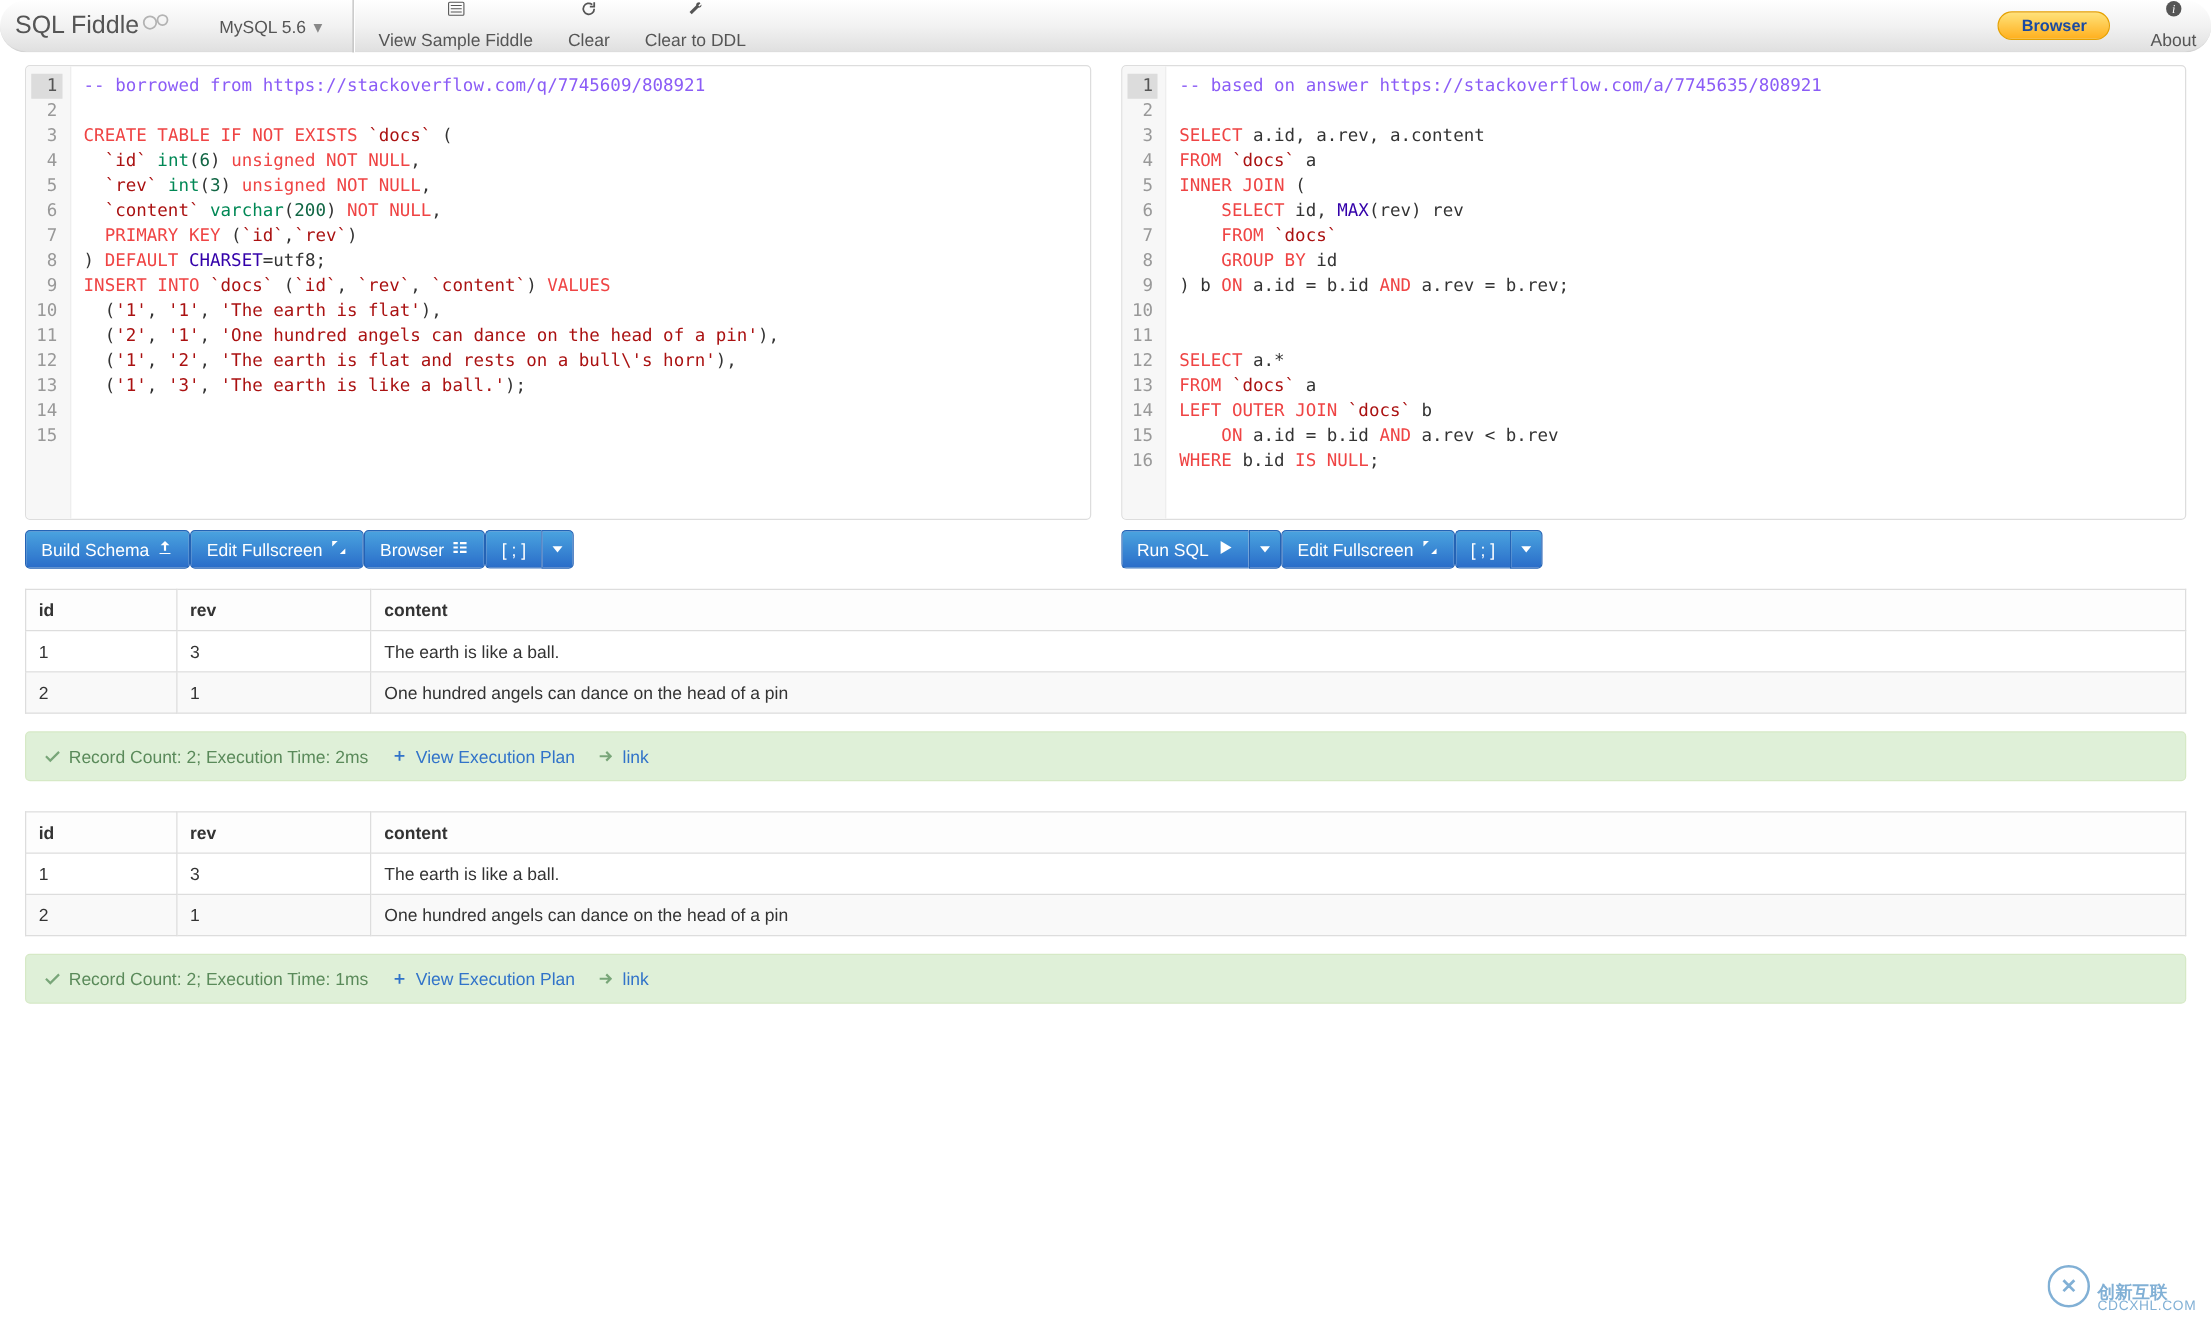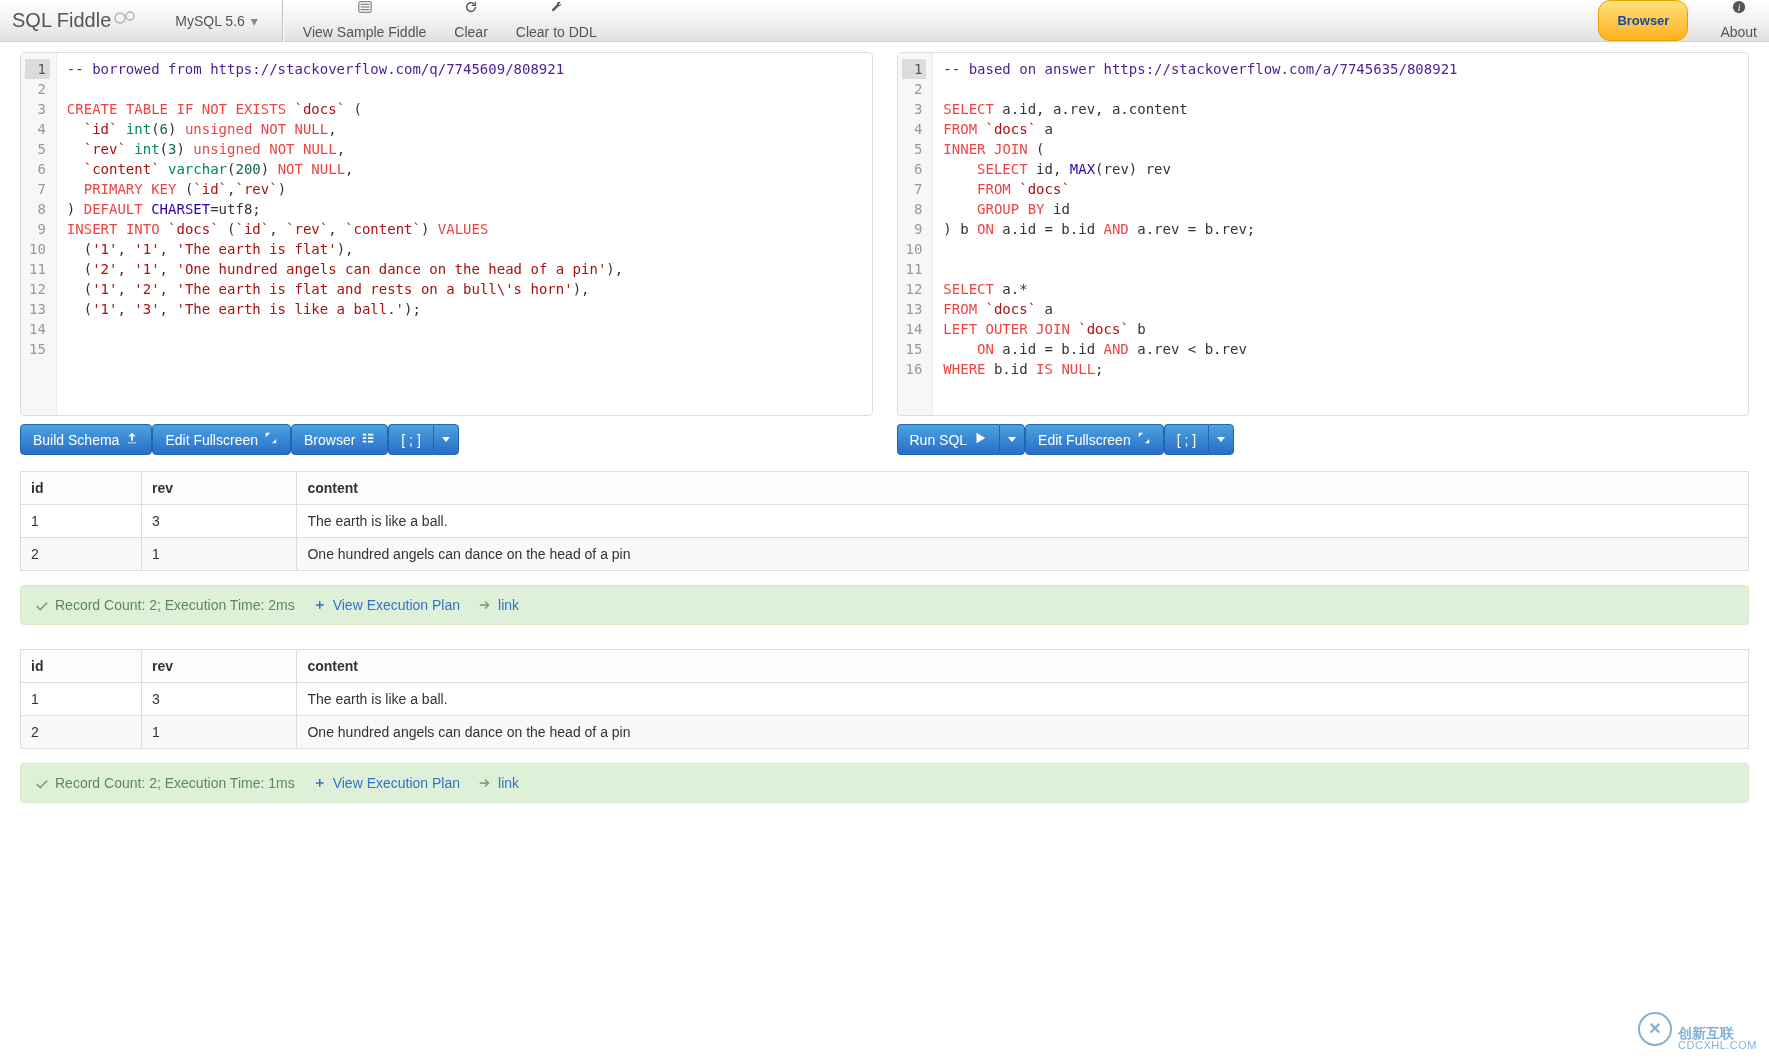--- a/index.html
+++ b/index.html
@@ -4,21 +4,23 @@
 <style>
 * { margin: 0; padding: 0; box-sizing: border-box; }
 body { font-family: "Helvetica Neue", Helvetica, Arial, sans-serif; font-size: 14px; color: #333; background: #fff; }
 
 
 .navbar {
   background: linear-gradient(to bottom, #fff 0%, #f2f2f2 50%, #e0e0e0 100%);
   border-bottom: 1px solid #d4d4d4;
   height: 42px;
   display: flex;
+  align-items: center;
   padding: 0 12px;
+  border-radius: 21px;
 }
 .brand {
   font-size: 20px;
   color: #555;
   display: flex;
   align-items: center;
   padding-right: 20px;
 }
 .brand .gear { margin-left: 2px; opacity: .6; }
 .db-select {
@@ -80,21 +82,21 @@
 .gutter div { padding: 0 4px; }
 .gutter .active { background: #dcdcdc; color: #555; }
 .code { padding: 6px 10px; white-space: pre; overflow: auto; }
 
 
 .tok-keyword { color: #ef4444; }
 .tok-builtin { color: #30a; }
 .tok-type    { color: #085; }
 .tok-string  { color: #a11; }
 .tok-number  { color: #164; }
-.tok-comment { color: #4c1d95; }
+.tok-comment { color: #8b5cf6; }
 
 
 .btnrow { margin-top: 8px; display: flex; gap: 0; }
 .btn {
   background: linear-gradient(to bottom, #4aa3df, #2a6dc9);
   color: #fff;
   border: 1px solid #2463b5;
   border-radius: 4px;
   padding: 6px 12px;
   font-size: 14px;
@@ -129,21 +131,21 @@
   border: 1px solid #d6e9c6;
   color: #3c763d;
   border-radius: 4px;
   padding: 10px 14px;
   margin-top: 14px;
   display: flex;
   align-items: center;
   gap: 18px;
   font-size: 14px;
 }
-.status .muted { color: #5a8a5a; display: flex; align-items: flex-end; gap: 6px; }
+.status .muted { color: #5a8a5a; display: flex; align-items: center; gap: 6px; }
 .status a { color: #3173c9; text-decoration: none; display: flex; align-items: center; gap: 6px; }
 .status .plus { font-weight: bold; }
 
 .watermark {
   position: fixed;
   right: 12px;
   bottom: 12px;
   opacity: .55;
   display: flex;
   align-items: center;

